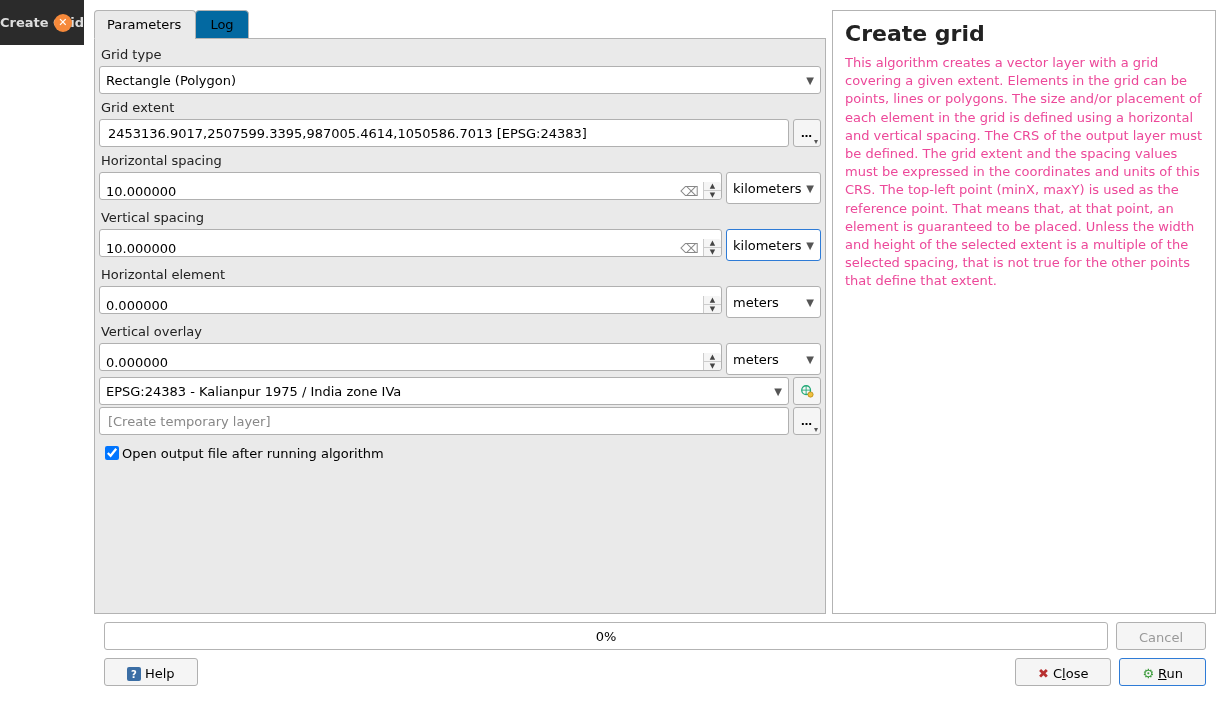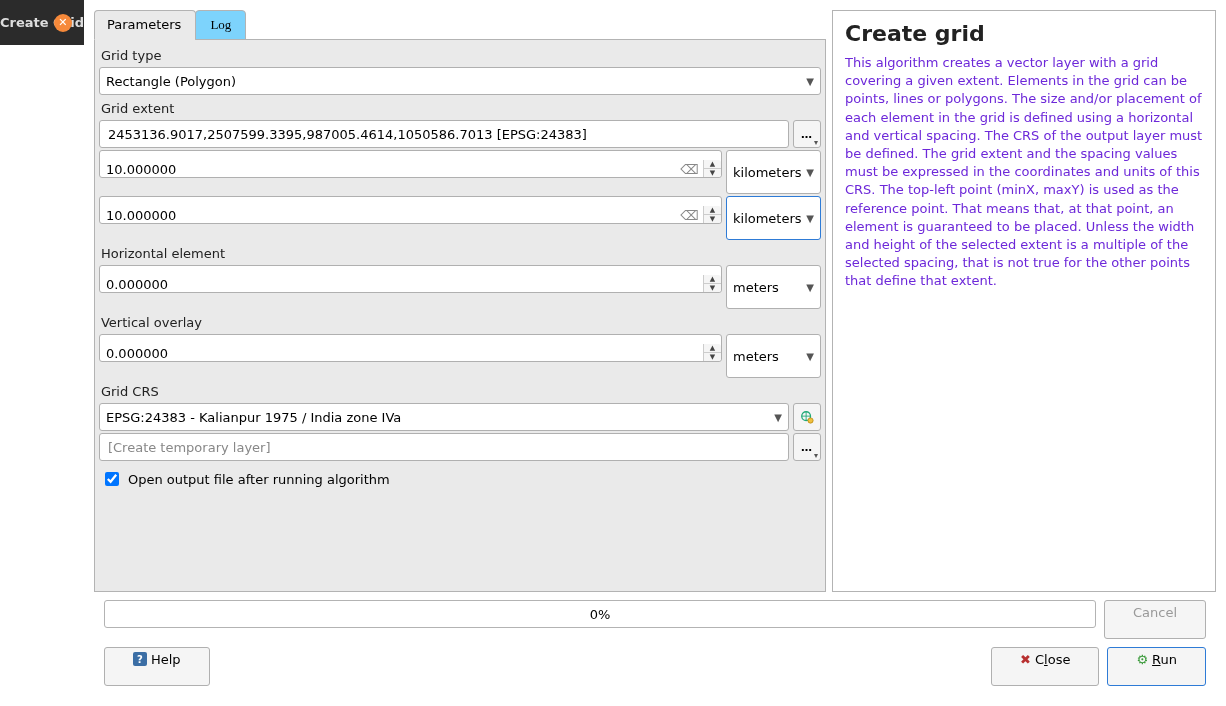--- a/index.html
+++ b/index.html
@@ -83,22 +83,21 @@
     border-top-right-radius: 4px;
     margin-right: -1px;
   }
   .tab.active {
     background: #eaeaea;
     border-bottom: 1px solid #eaeaea;
     font-weight: normal;
     padding-left: 12px;
   }
   .tab.inactive {
-    background: #7dd3fc;
-    font-family: Liberation Serif, serif;
+    background: #0369a1;
   }
   .panelbody {
     border: 1px solid #b3b3b3;
     background: #eaeaea;
     flex: 1;
     padding: 4px 4px 4px 4px;
     overflow: auto;
   }
   .field-label {
     padding: 4px 2px 4px 2px;
@@ -179,21 +178,21 @@
   .spin-btns div:first-child { border-bottom: 1px solid #ccc; border-top-right-radius:3px;}
   .spin-btns div:last-child { border-bottom-right-radius:3px;}
   .unit {
     width: 95px;
     background: #fff;
     border: 1px solid #b0b0b0;
     border-radius: 3px;
     display: flex;
     align-items: center;
     padding: 0 6px;
-    height: 44px;
+    height: 32px;
     cursor: pointer;
   }
   .unit.focused {
     border: 1.5px solid #2e7bd6;
   }
   .unit .arrow {
     margin-left: auto;
     font-size: 10px;
     color: #555;
   }
@@ -208,42 +207,41 @@
     justify-content: center;
     cursor: pointer;
     font-size: 11px;
     position: relative;
   }
   .iconbtn .dots { letter-spacing: 1px; font-weight: bold; }
   .iconbtn .corner { position:absolute; right:2px; bottom:0px; font-size:8px; color:#555;}
   .checkbox-row {
     display: flex;
     align-items: center;
-    gap: 6px;
     padding: 6px 2px;
   }
   .checkbox-row input { width:14px; height:14px; }
   .helppanel {
     width: 384px;
     border: 1px solid #b3b3b3;
     background: #fff;
     padding: 10px 12px;
     overflow: auto;
   }
   .helppanel h1 {
     margin: 0 0 8px 0;
     font-size: 22px;
     font-weight: bold;
     color: #222;
   }
   .helppanel p {
     margin: 0;
     font-size: 13px;
     line-height: 1.4;
-    color: #6d28d9;
+    color: #ec4899;
   }
   .progressrow {
     display: flex;
     gap: 8px;
     align-items: stretch;
     padding: 0 10px;
   }
   .progressbar {
     flex: 1;
     height: 28px;
@@ -252,24 +250,24 @@
     background: #fff;
     display: flex;
     align-items: center;
     justify-content: center;
     font-size: 13px;
   }
   .btn {
     border: 1px solid #b0b0b0;
     border-radius: 3px;
     background: #f5f5f5;
-    padding: 4px 28px;
-    height: 39px;
-    display: flex;
-    align-items: flex-start;
+    padding: 4px 22px;
+    height: 28px;
+    display: flex;
+    align-items: flex-end;
     cursor: pointer;
     gap: 4px;
   }
   .btn.disabled {
     color: #999;
     cursor: default;
   }
   .btn.default {
     border: 1.5px solid #2e7bd6;
   }
@@ -323,35 +321,37 @@
           <div class="row">
             <div class="textinput">
               <input value="2453136.9017,2507599.3395,987005.4614,1050586.7013 [EPSG:24383]" style="">
             </div>
             <div class="iconbtn">
               <span class="dots">…</span>
               <span class="corner">▾</span>
             </div>
           </div>
 
+          <div class="field-label">Horizontal spacing</div>
           <div class="row">
             <div class="spinbox">
               <input value="10.000000" style="">
               <span class="clear-icon">⌫</span>
               <div class="spin-btns">
                 <div>▲</div>
                 <div>▼</div>
               </div>
             </div>
             <div class="unit">
               <span>kilometers</span>
               <span class="arrow">▼</span>
             </div>
           </div>
 
+          <div class="field-label">Vertical spacing</div>
           <div class="row">
             <div class="spinbox">
               <input value="10.000000" style="">
               <span class="clear-icon">⌫</span>
               <div class="spin-btns">
                 <div>▲</div>
                 <div>▼</div>
               </div>
             </div>
             <div class="unit focused">
@@ -383,21 +383,20 @@
                 <div>▲</div>
                 <div>▼</div>
               </div>
             </div>
             <div class="unit">
               <span>meters</span>
               <span class="arrow">▼</span>
             </div>
           </div>
 
-          <div class="field-label">Grid CRS</div>
           <div class="row">
             <div class="select" style="flex:1;">
               <span>EPSG:24383 - Kalianpur 1975 / India zone IVa</span>
               <span class="arrow">▼</span>
             </div>
             <div class="iconbtn">
               <span class="crs-icon">
                 <svg viewBox="0 0 16 16" width="14" height="14">
                   <circle cx="7" cy="7" r="5" fill="none" stroke="#2a7" stroke-width="1.5"></circle>
                   <path d="M2 7 h10 M7 2 v10" stroke="#2a7" stroke-width="1"></path>

